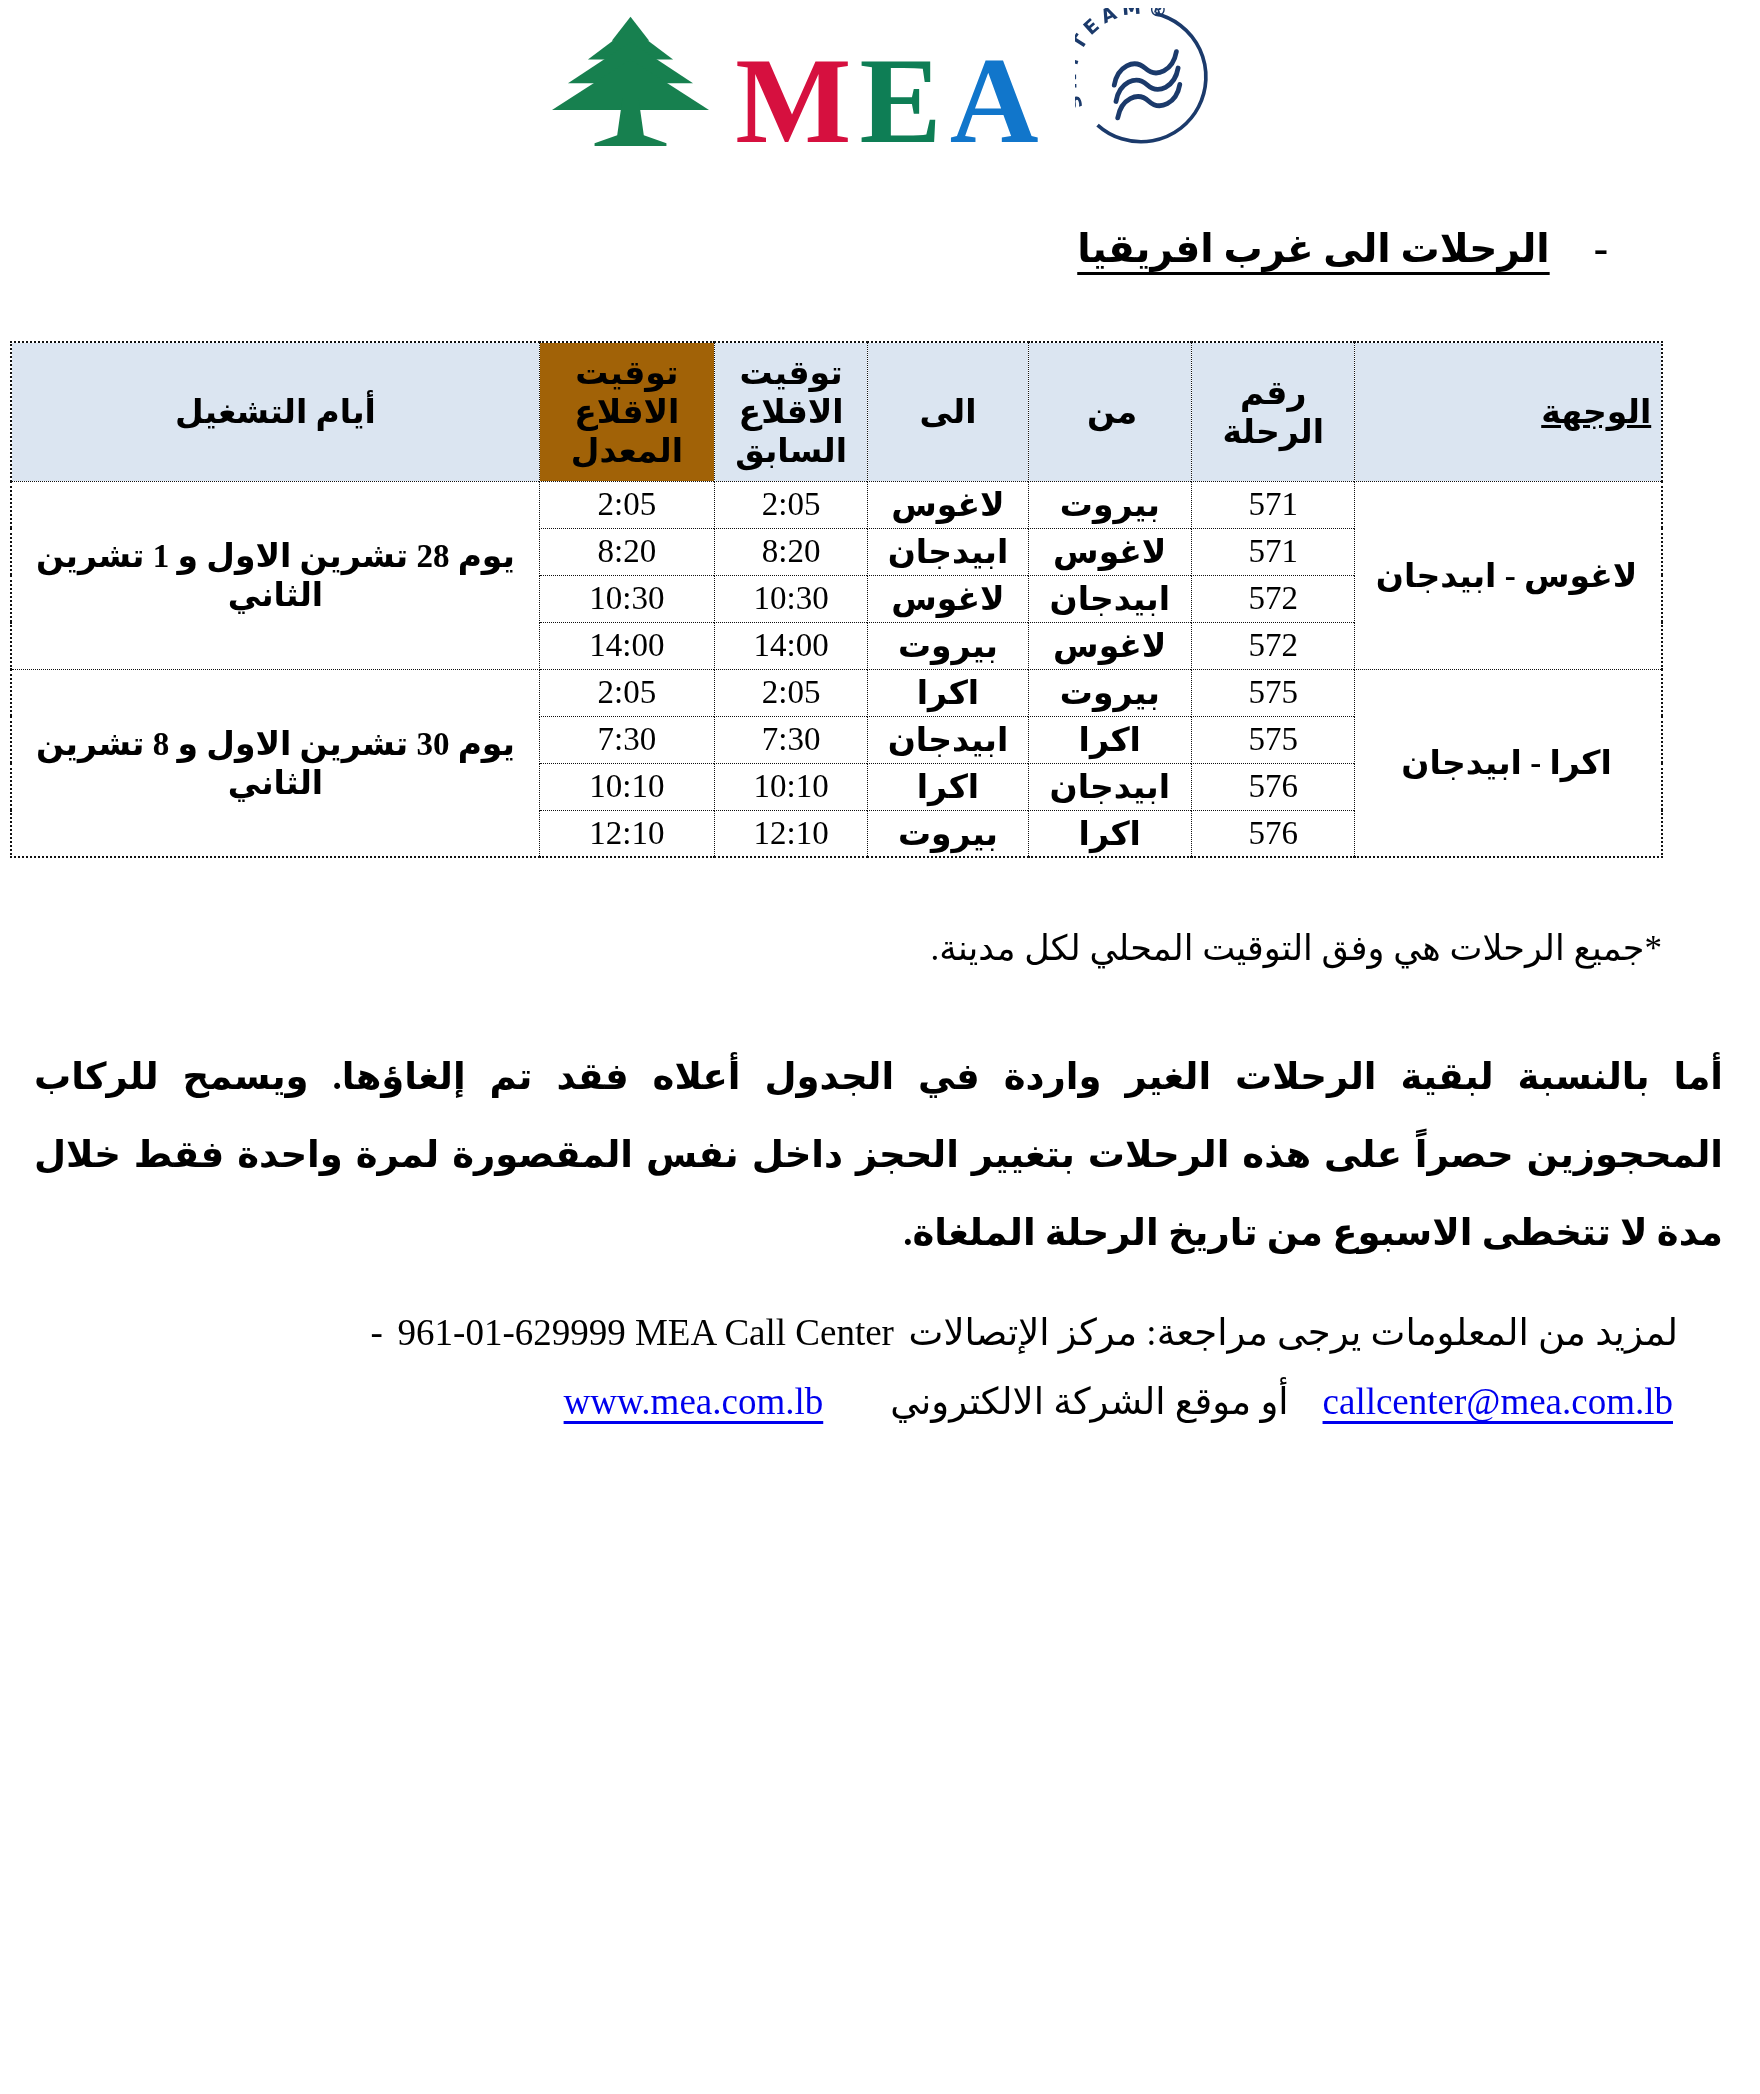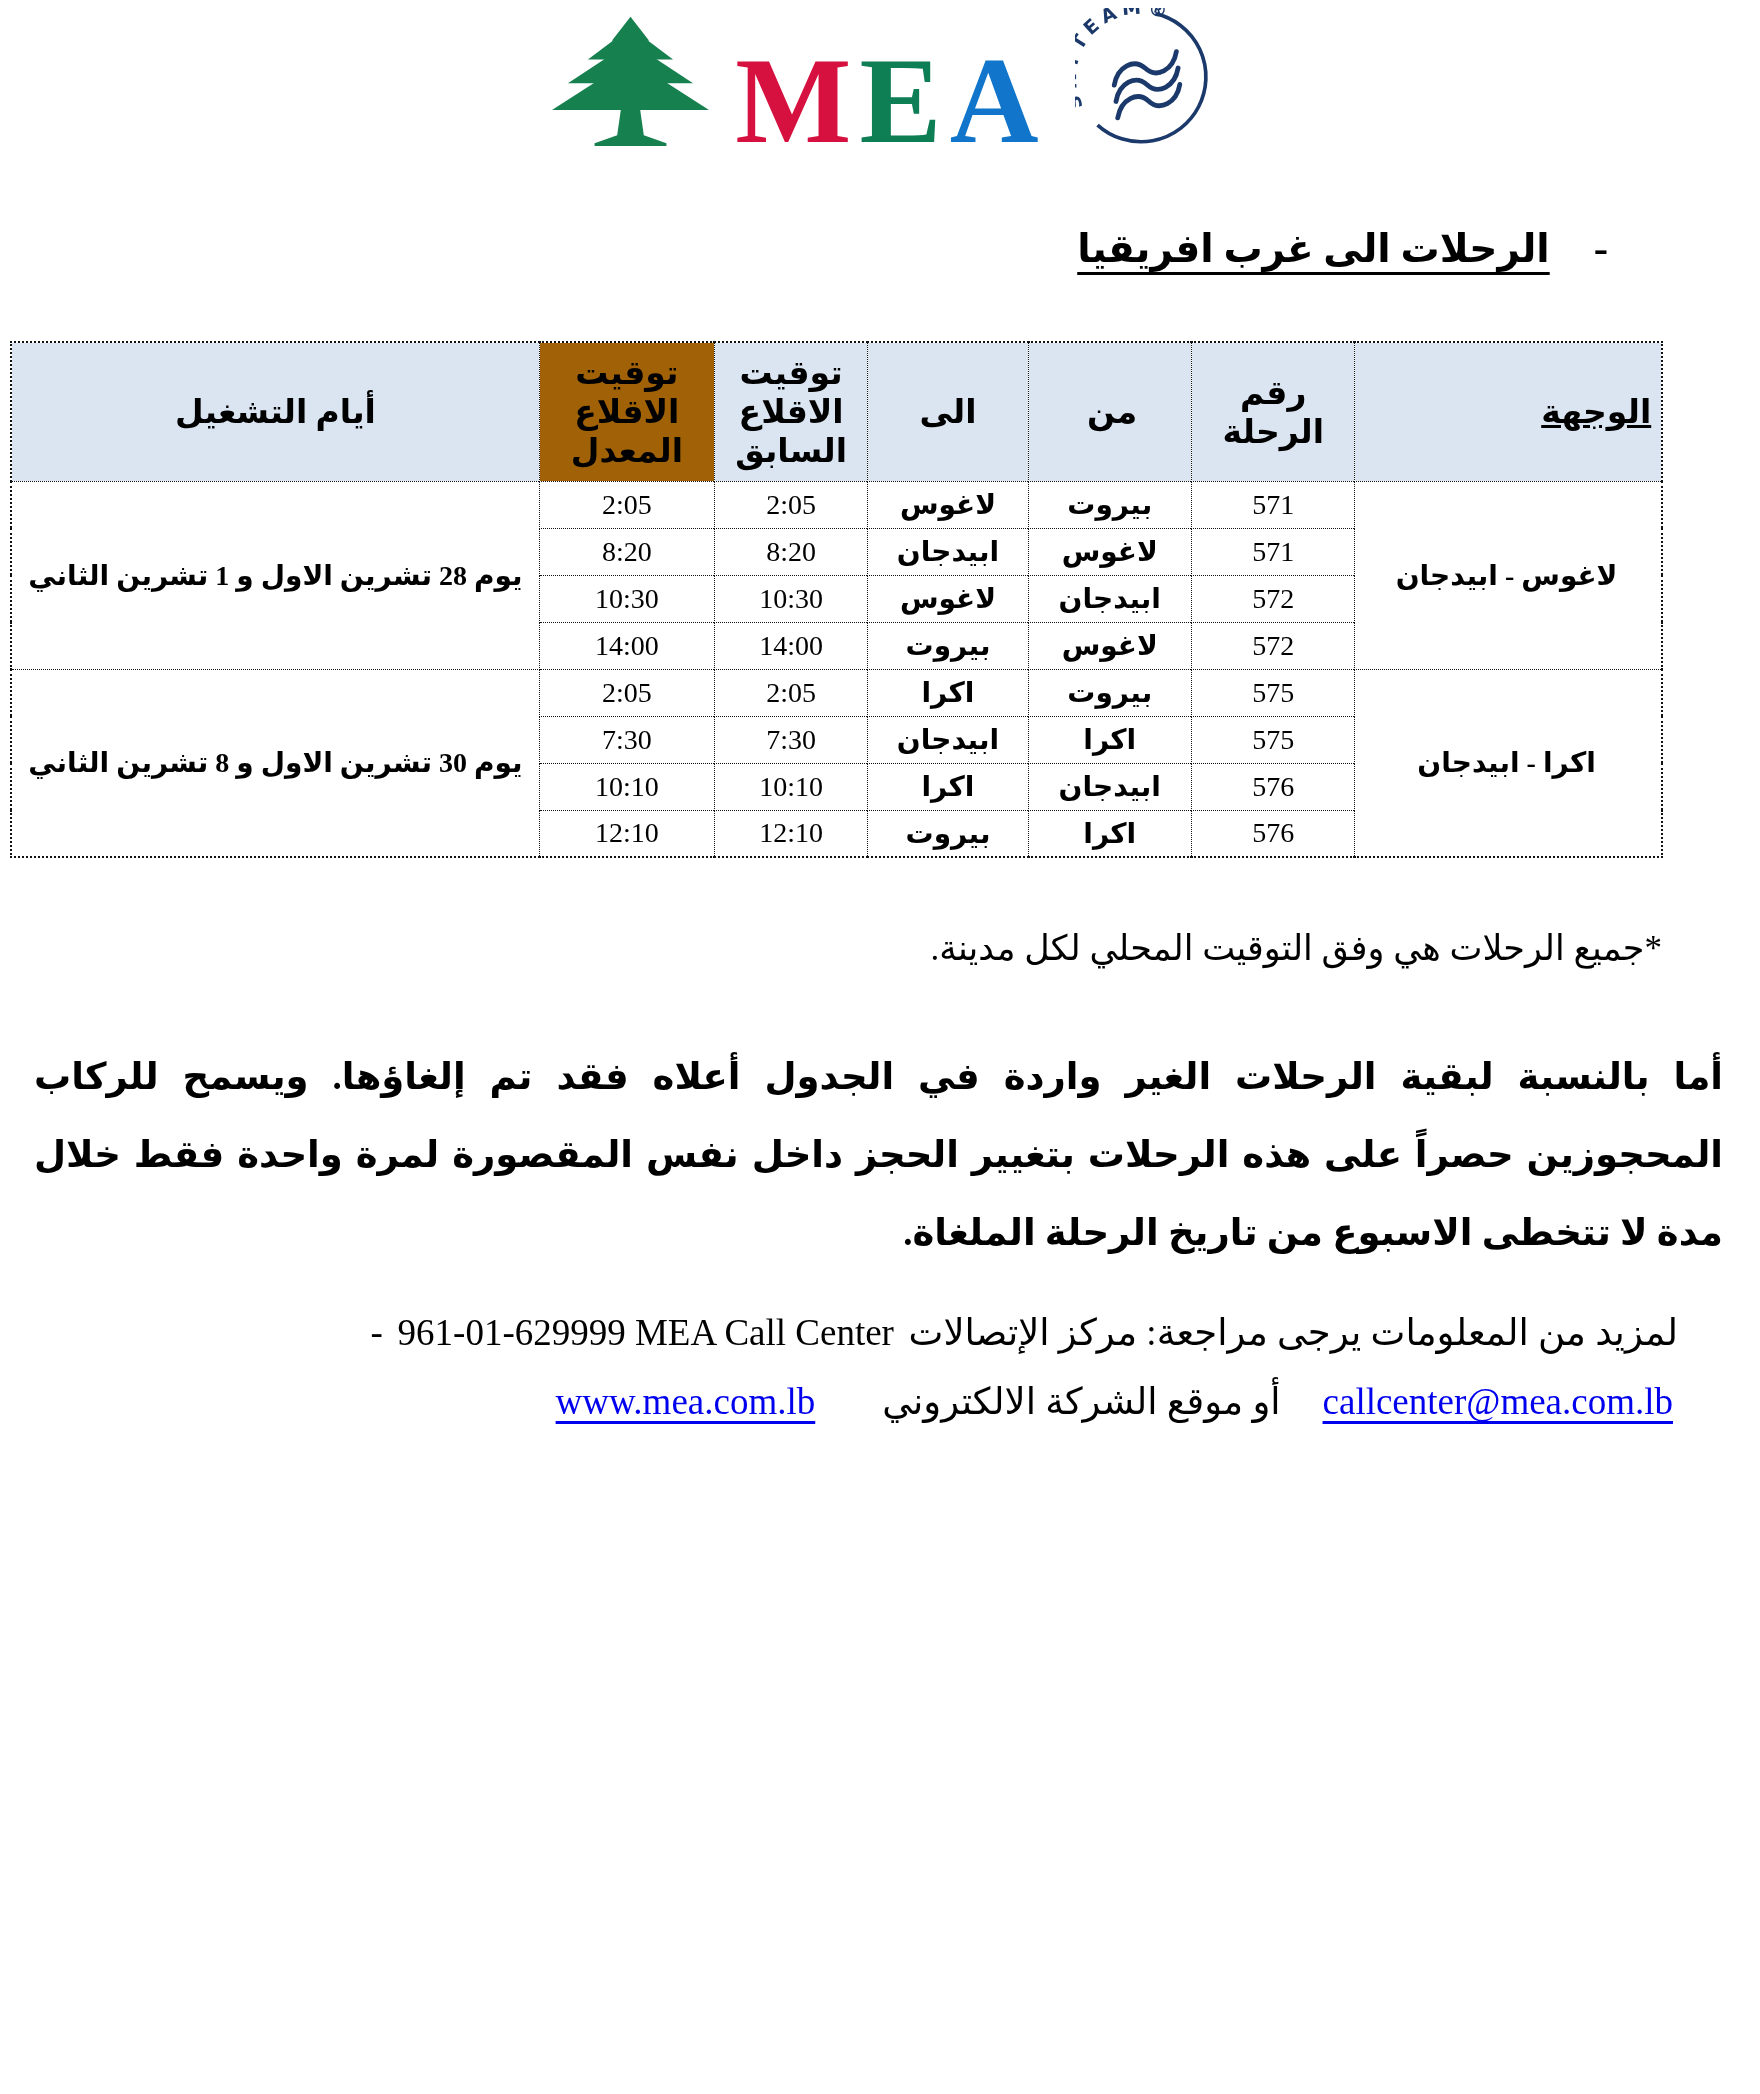--- a/index.html
+++ b/index.html
@@ -69,21 +69,21 @@
     vertical-align: middle;
     padding: 1.6px 6.5px;
     overflow: hidden;
   }
   .flight-table thead th {
     height: 139px;
     font-size: 33px;
     font-weight: bold;
   }
   .flight-table thead th.h-dest { text-align: right; padding-right: 9.8px; }
-  .flight-table tbody td { height: 47px; font-size: 28px; }
+  .flight-table tbody td { height: 47px; font-size: 33px; }
   td.cell-dest { font-weight: bold; padding-right: 9.8px; }
   td.cell-days { font-weight: bold; }
   td.cell-city { font-weight: bold; }
   td.cell-num, td.cell-time { font-family: "Liberation Serif", "DejaVu Serif", serif; }
 
   
   .footnote {
     margin-top: 70px;
     text-align: right;
     padding-right: 98px;
@@ -108,21 +108,21 @@
   .contact-line2 {
     margin-top: 26px;
     padding-right: 87px;
     font-size: 37px;
     display: flex;
     justify-content: flex-start;
     align-items: baseline;
     gap: 34px;
   }
   .gap-wide { margin-left: 33px; }
-  a.doc-link { text-underline-offset: 6.5px; margin-left: 8px; }
+  a.doc-link { text-underline-offset: 6.5px; }
   .latin { direction: ltr; unicode-bidi: isolate; }
 
   .signature {
     margin-top: 123px;
     padding-right: 106px;
     text-align: right;
     font-size: 38px;
     font-weight: bold;
     line-height: 72px;
   }

